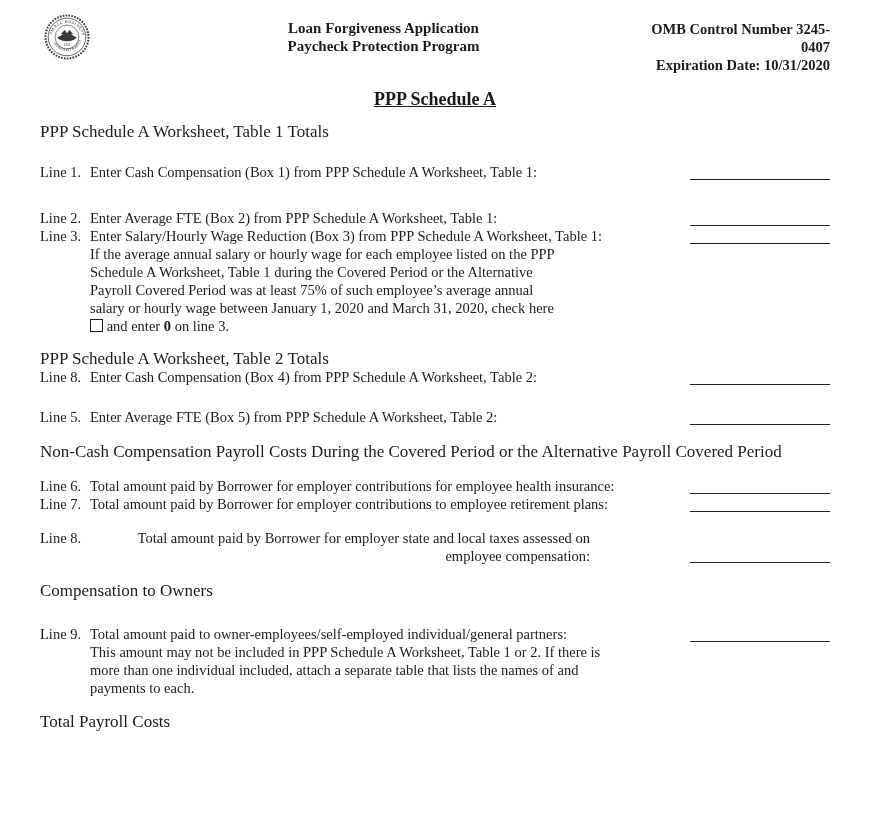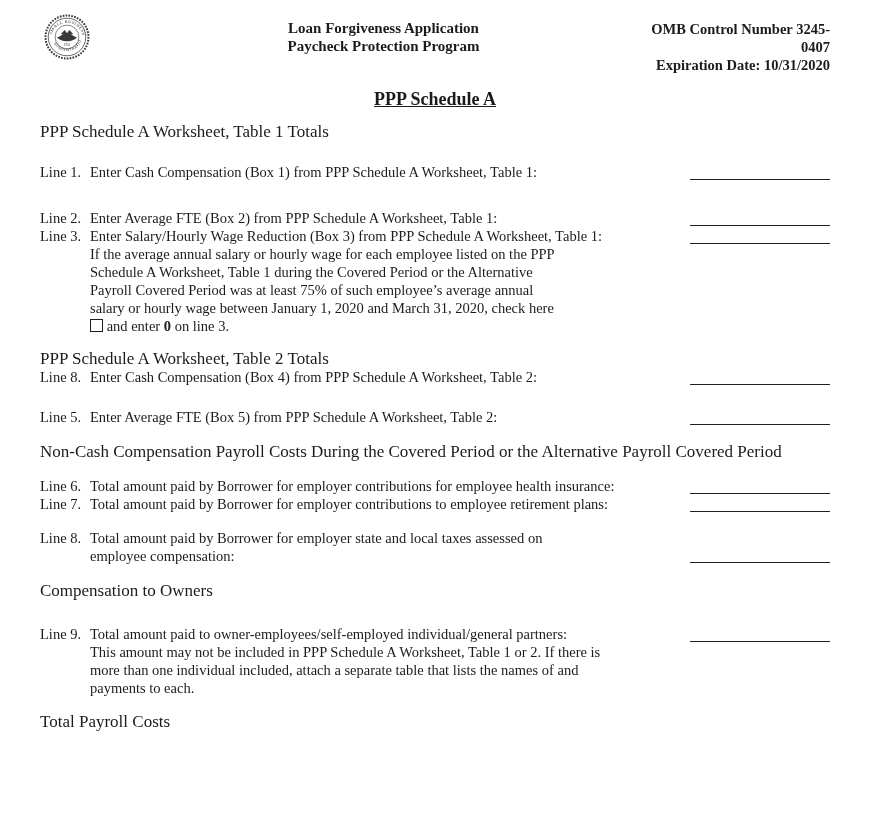--- a/index.html
+++ b/index.html
@@ -21,21 +21,21 @@
   .hdr-logo { width: 46px; height: 46px; margin-left: 4px; }
   .hdr-center { text-align: center; font-weight: bold; font-size: 15px; line-height: 18px; padding-top: 5px; }
   .hdr-right { text-align: right; font-weight: bold; font-size: 14.5px; line-height: 18px; padding-top: 6px; }
   .doc-title { text-align: center; font-weight: bold; font-size: 18px; text-decoration: underline; margin: 16px 0 0 0; }
   
   .sec { font-weight: normal; font-size: 17px; margin: 0; }
   
   .row { display: flex; align-items: flex-start; }
   .lbl { width: 50px; flex: none; }
   .txt { flex: none; width: 560px; padding-right: 8px; box-sizing: border-box; }
-  .txt.narrow { width: 508px; }
+  .txt.narrow { width: 508px; text-align: right; }
   .note { display: block; max-width: 470px; }
   .note.wide { max-width: 518px; }
   .blank { margin-left: auto; width: 140px; flex: none; height: 16px; border-bottom: 1.4px solid #222222; }
   .blank.two-line { height: 33px; }
   .cb {
     display: inline-block; width: 11px; height: 11px;
     border: 1.2px solid #1b1b1b; vertical-align: -1px;
     background: #ffffff;
   }
   b.zero { font-weight: bold; }

